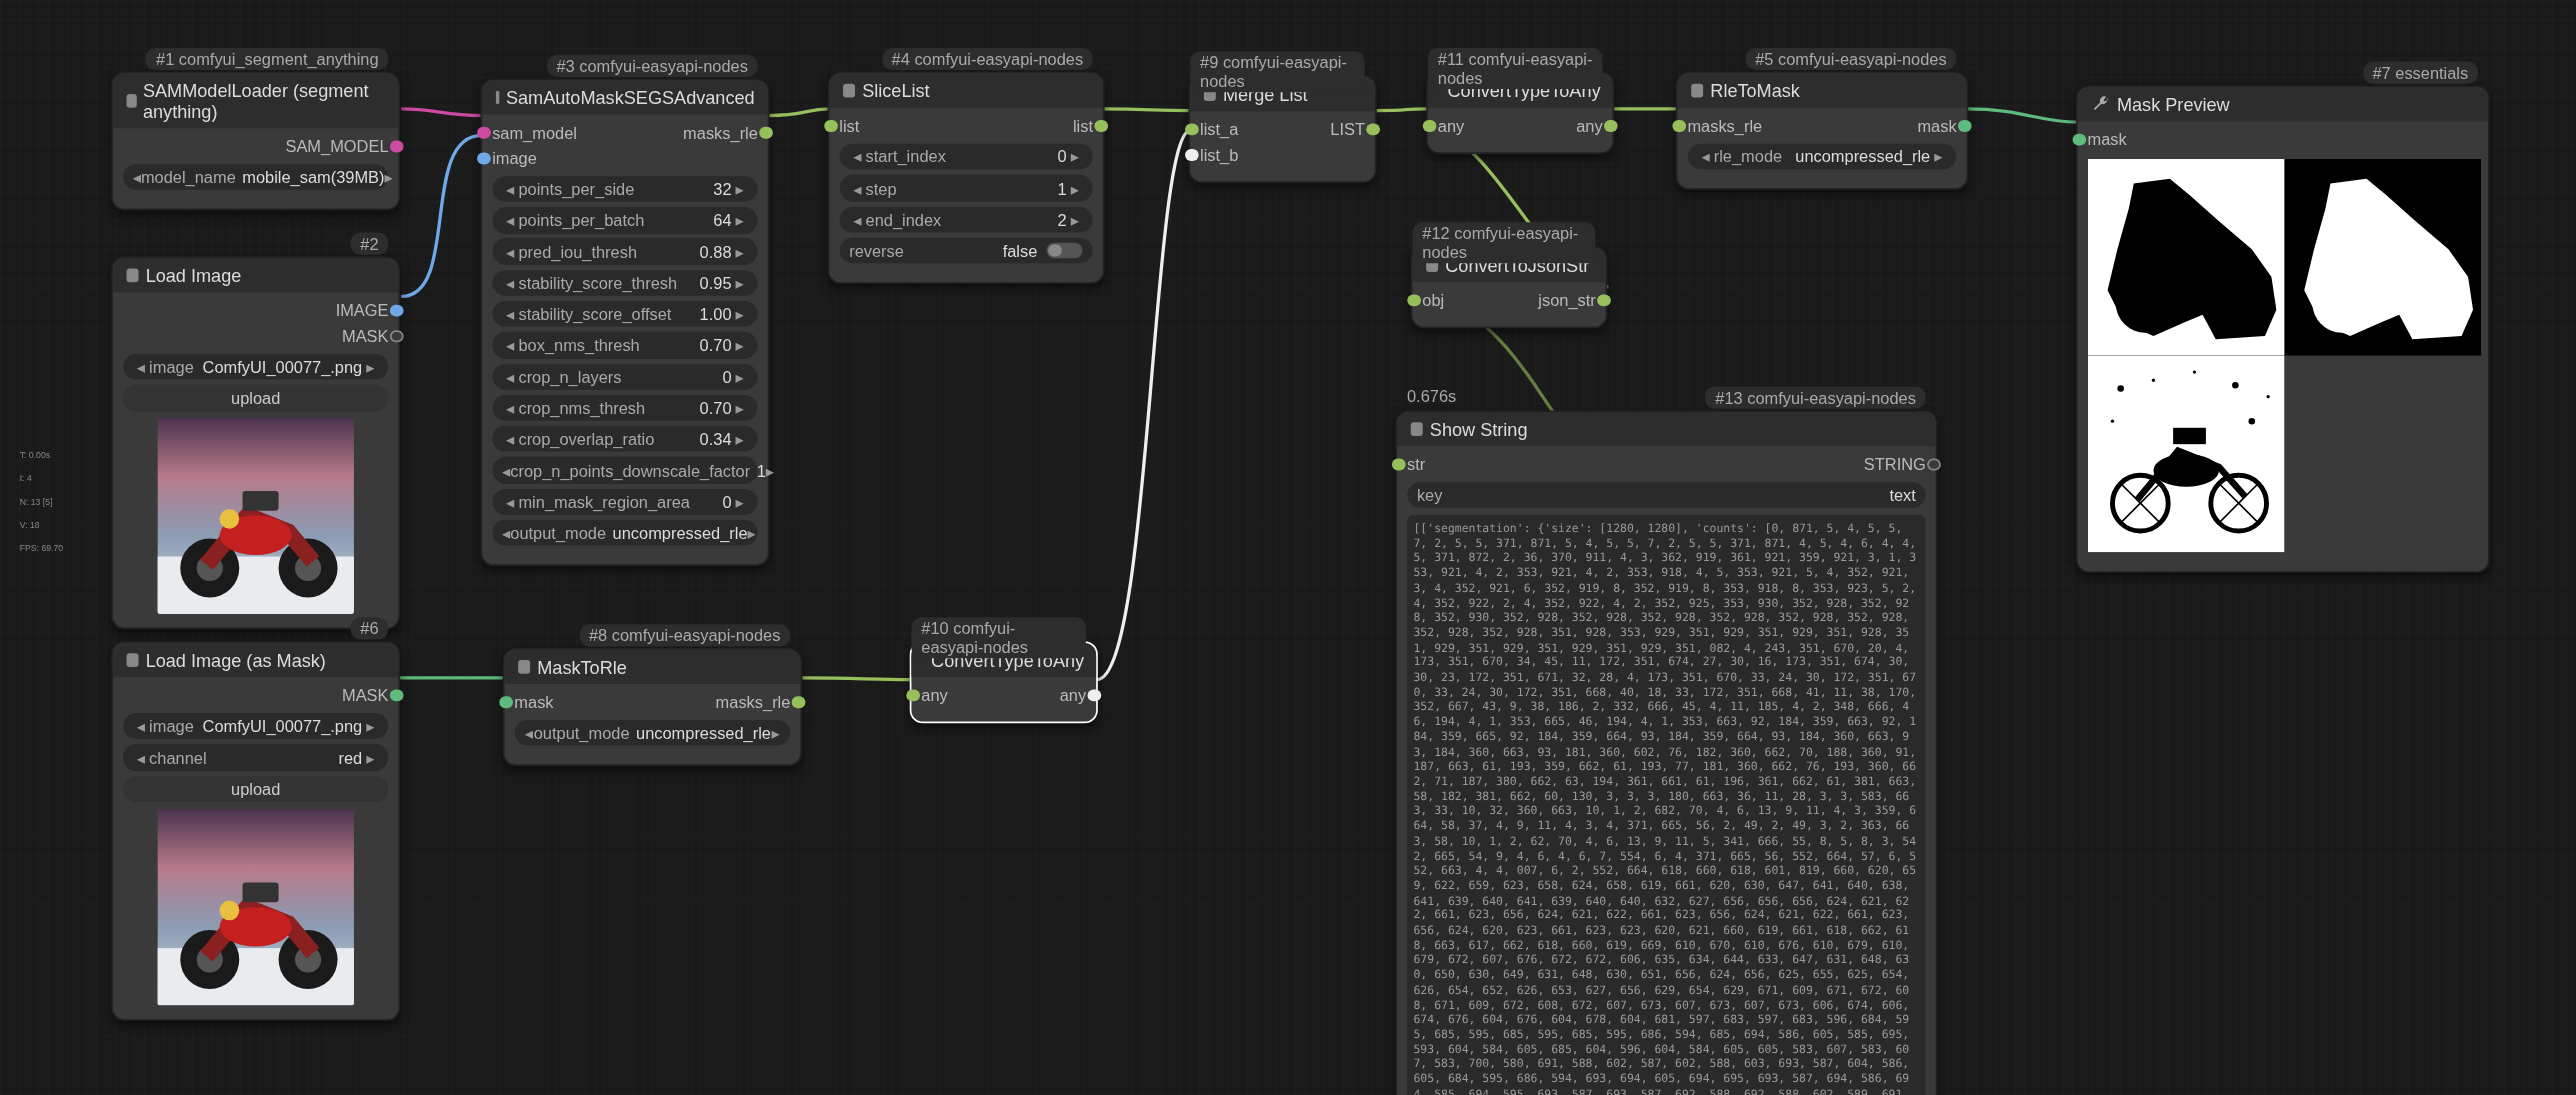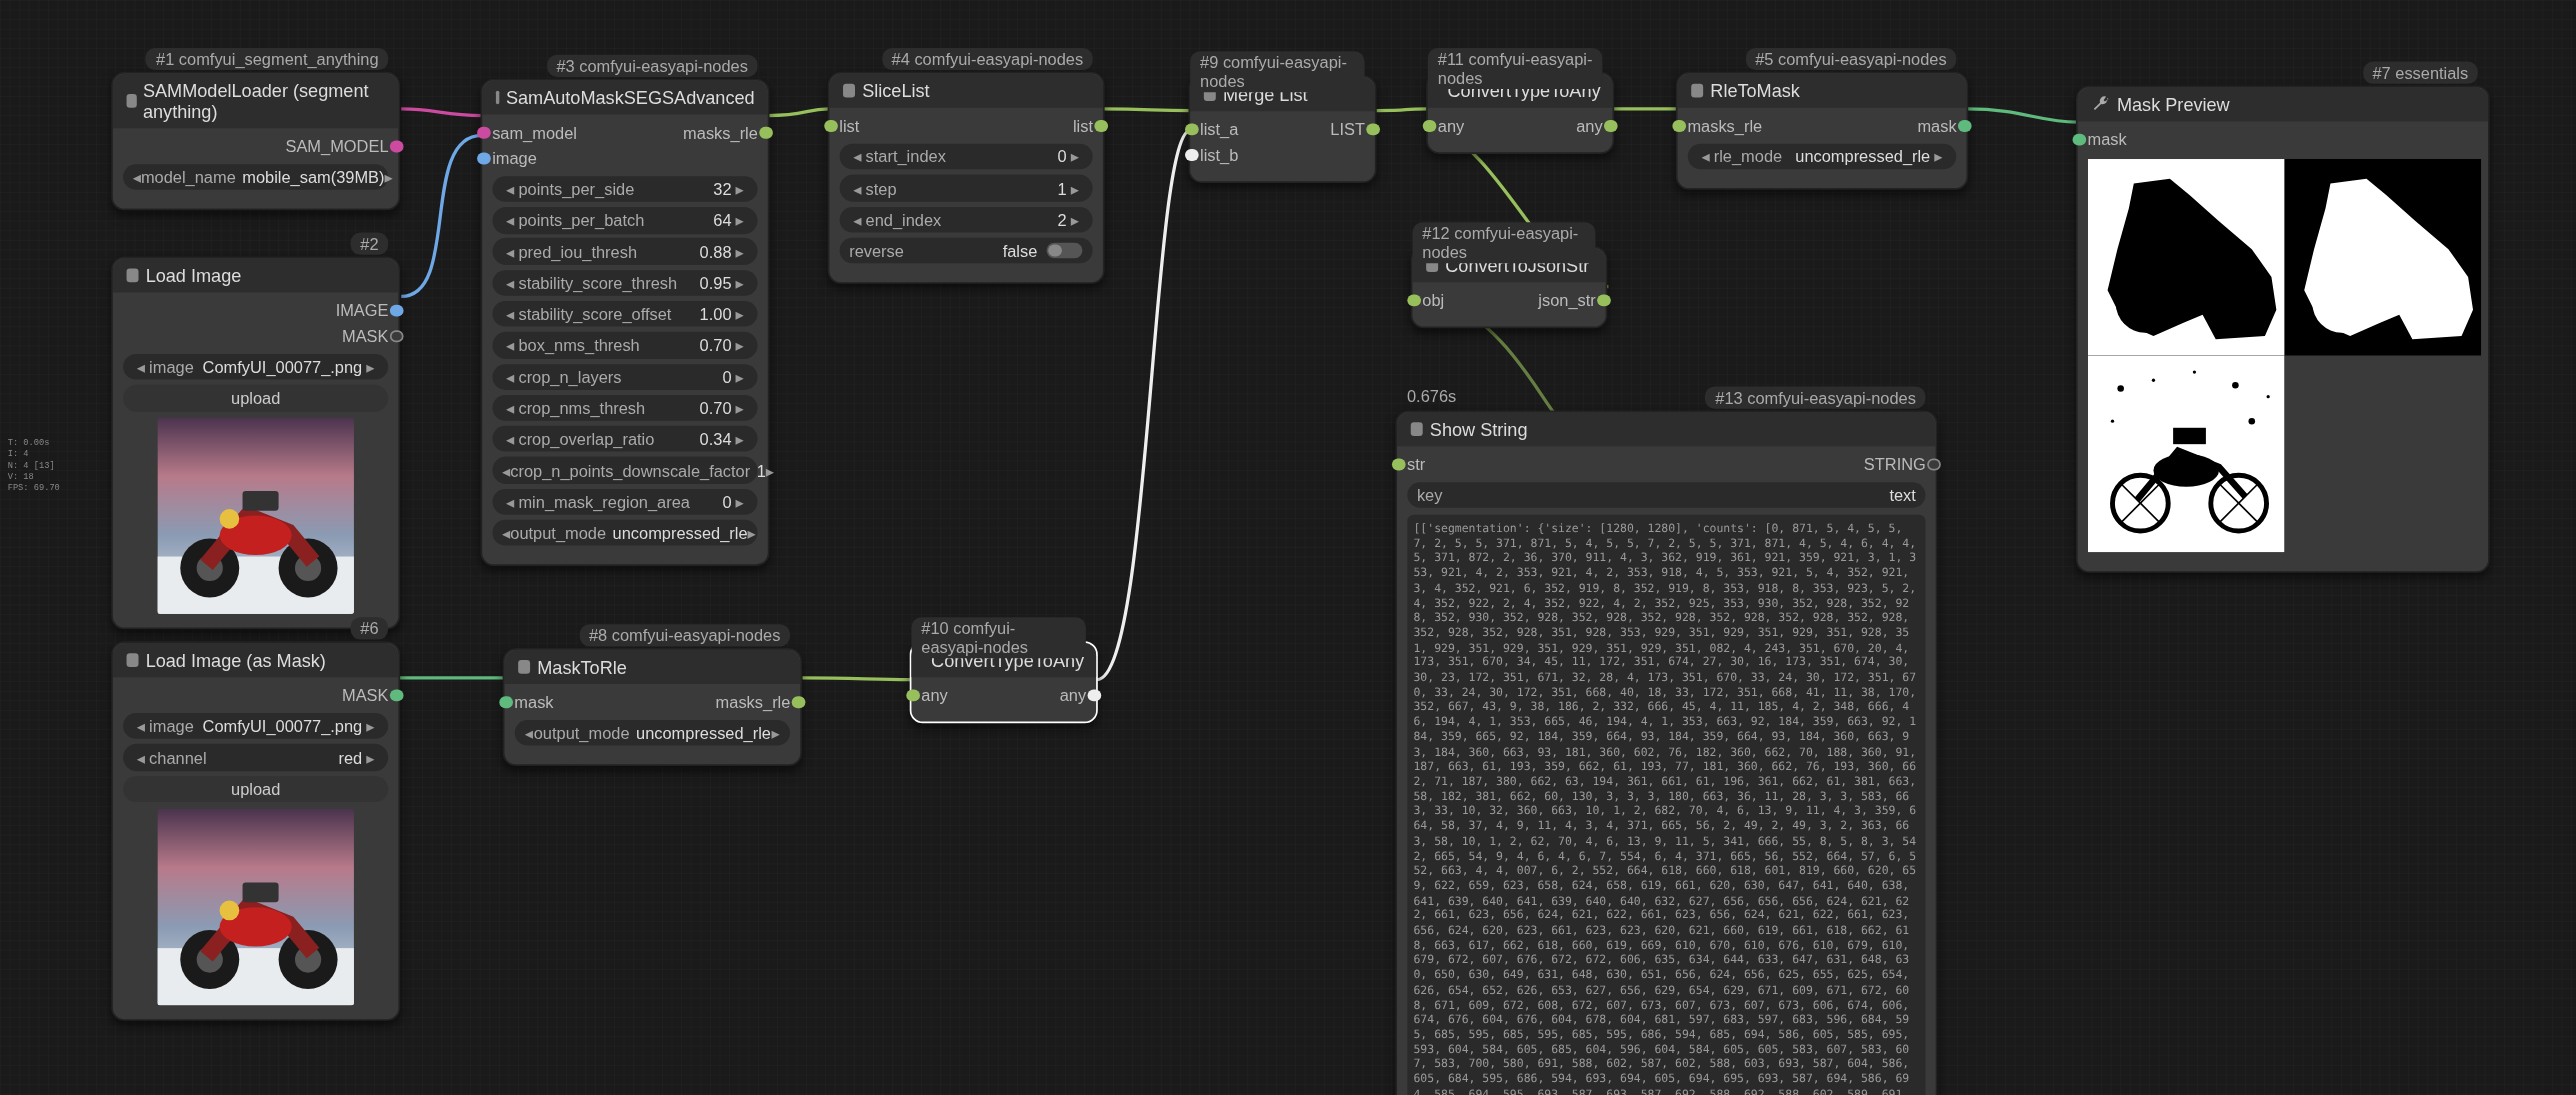--- a/index.html
+++ b/index.html
@@ -85,21 +85,21 @@
     width:115px; height:115px;
     border-radius:1.9px;
     display:block;
     position:relative;
     overflow:hidden;
   }
   .textblock { background:#2a2a2a; border-radius:3.8px; margin-top:3.8px; padding:3.8px; font-size:6.7px; color:#999; font-family:monospace; line-height:1.3; word-break:break-all; height:356px; overflow:hidden;}
   .mask-grid { display:flex; flex-wrap:wrap; width:231px; margin:3.8px auto;}
   .mask-cell { width:115px; height:115px; position:relative;}
   .stats { position:absolute; left:7.7px; top:438px; font-size:8.7px; color:#888; line-height:1.3; z-index:5;}
-  .stats div{margin:0;font-family:Liberation Mono, monospace;}
+  .stats div{margin:12px;}
   .ticon { width:11.5px;height:11.5px; }
 </style>
 </head>
 <body>
 
 <div class="canvas">
 <svg class="wires" viewBox="0 0 1566 666" width="1506" height="641">
   <path d="M244,66 C265,66 270,70 293,70" stroke="#cc4a9f" stroke-width="2" fill="none"></path>
   <path d="M244,180 C280,180 255,82 293,82" stroke="#6ea8e6" stroke-width="2" fill="none"></path>
   <path d="M467,70 C490,70 490,66 504,66" stroke="#97c05c" stroke-width="2" fill="none"></path>
@@ -569,17 +569,17 @@
             </svg></div>
     </div>
   </div>
 </div>
 
 </div>
 
 <div class="stats">
   <div>T: 0.00s</div>
   <div>I: 4</div>
-  <div>N: 4 [13]</div>
+  <div>N: 13 [5]</div>
   <div>V: 18</div>
   <div>FPS: 69.70</div>
 </div>
 
 
 </body></html>

